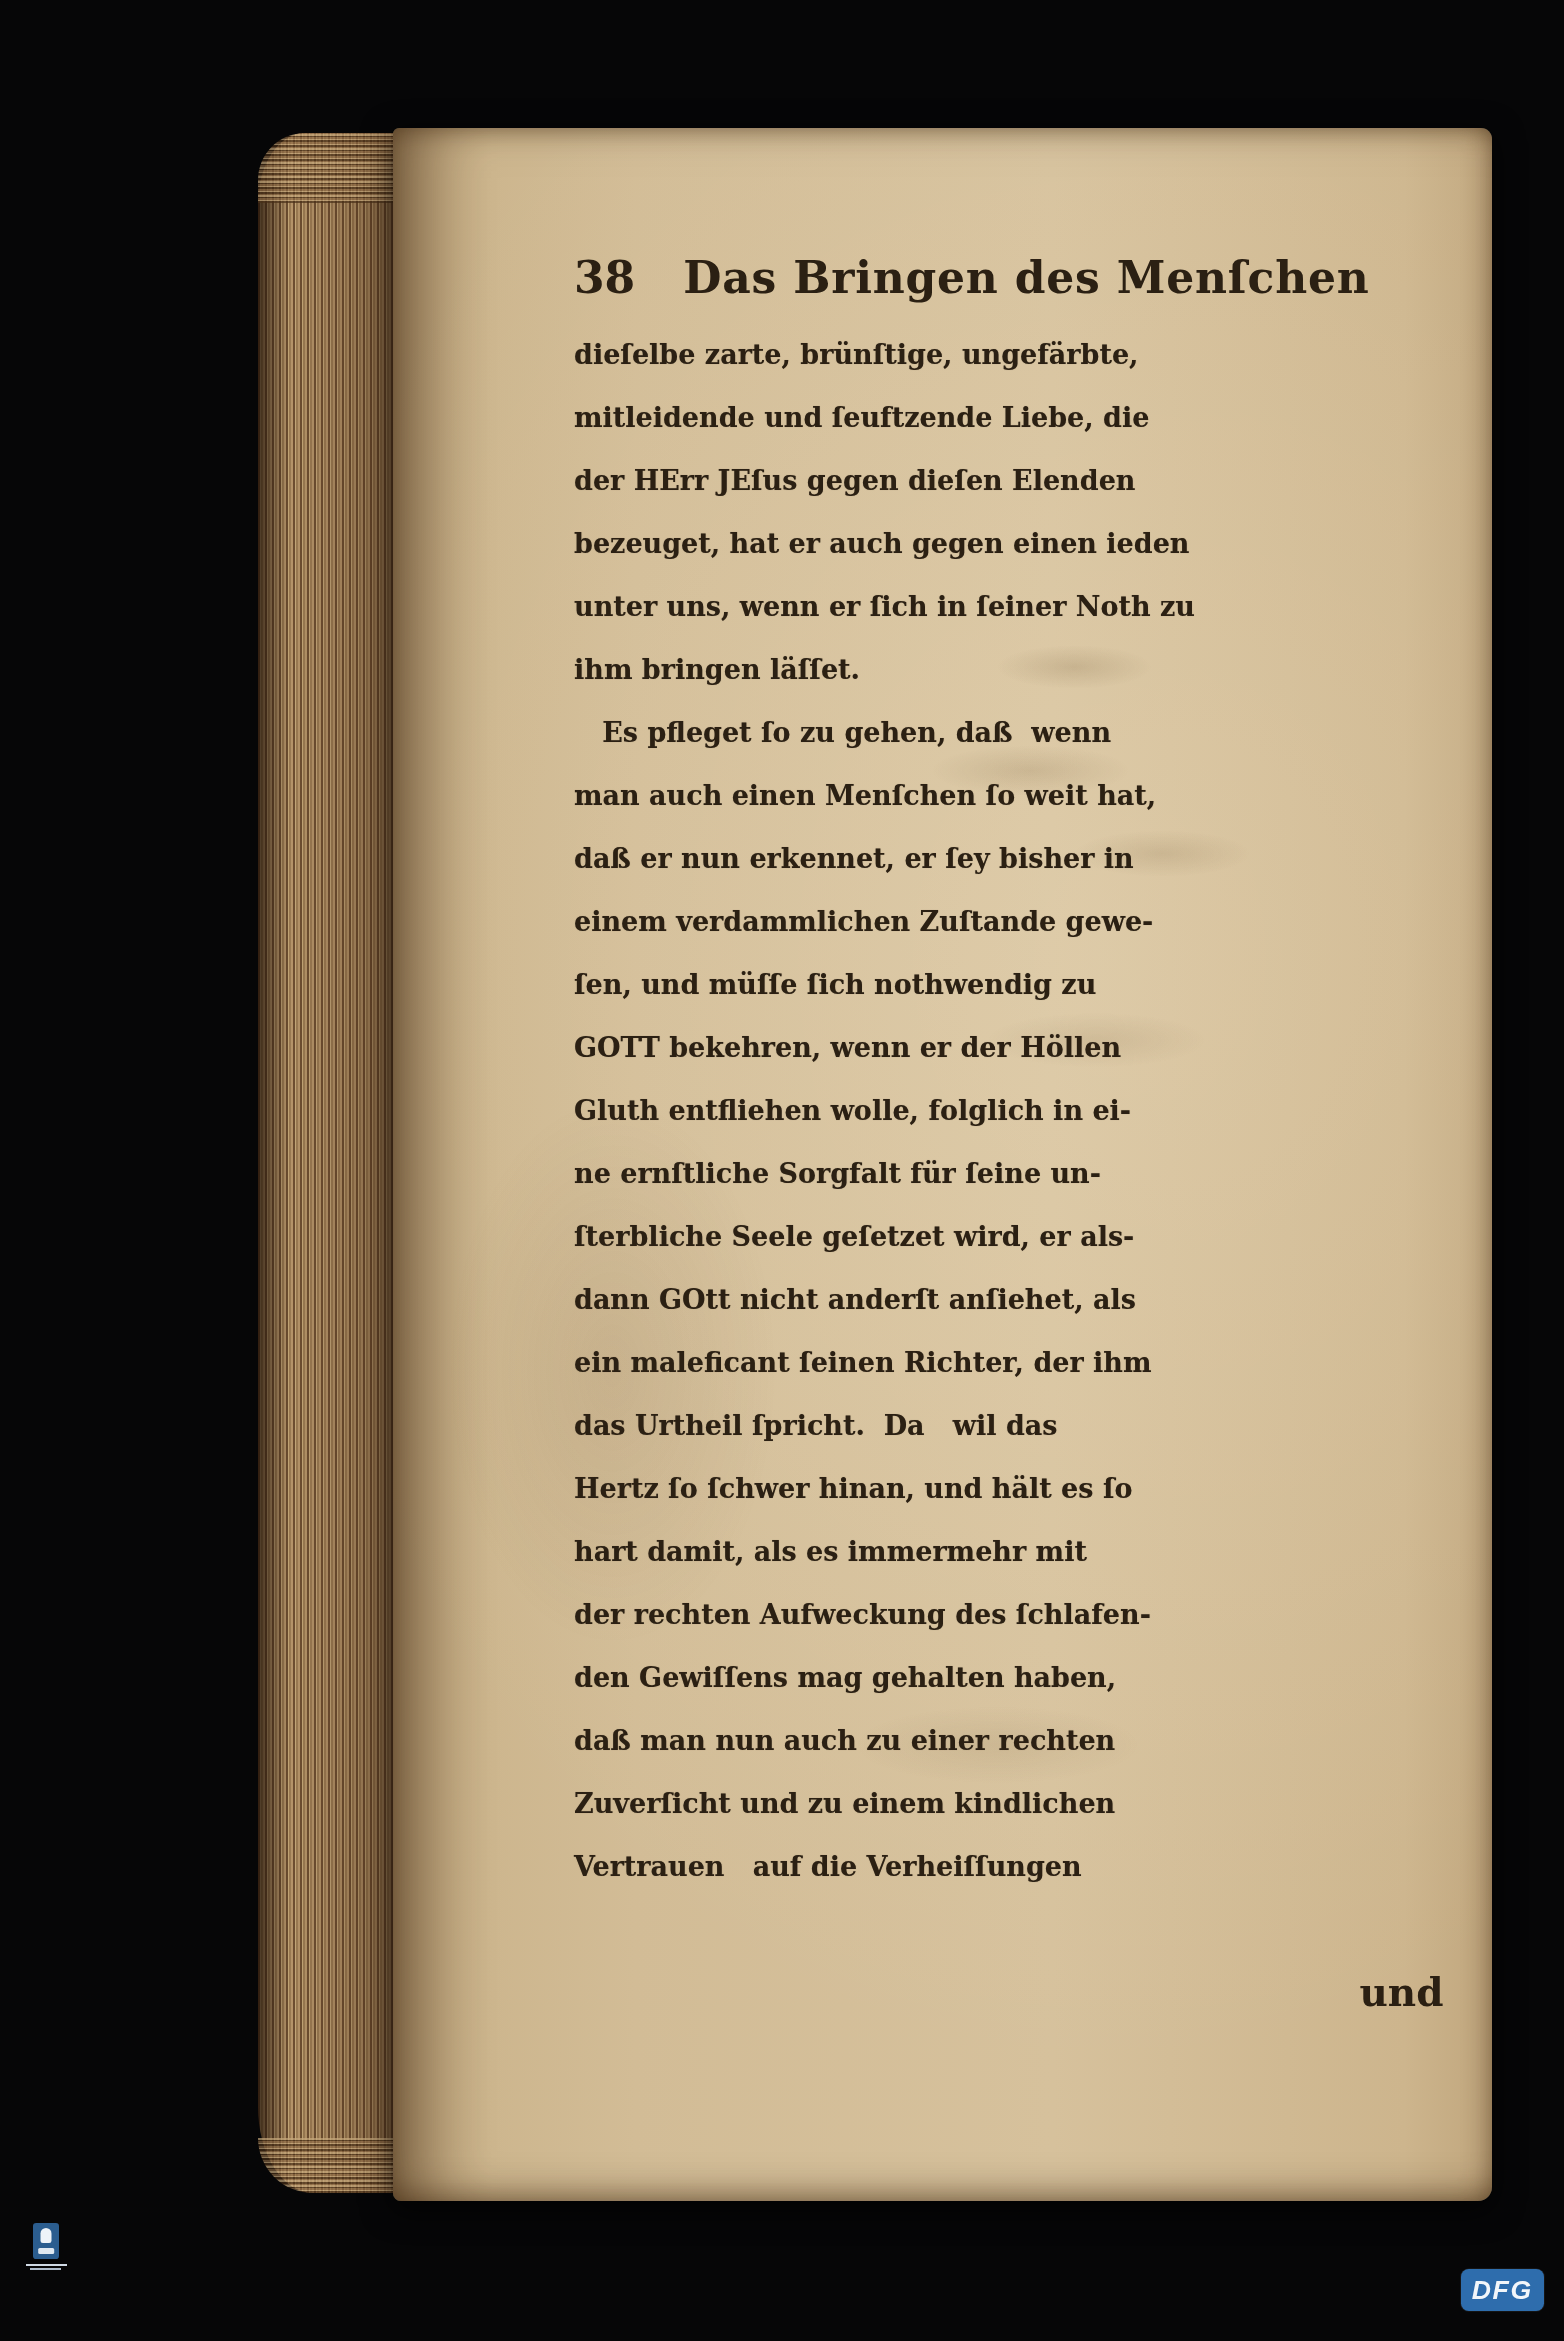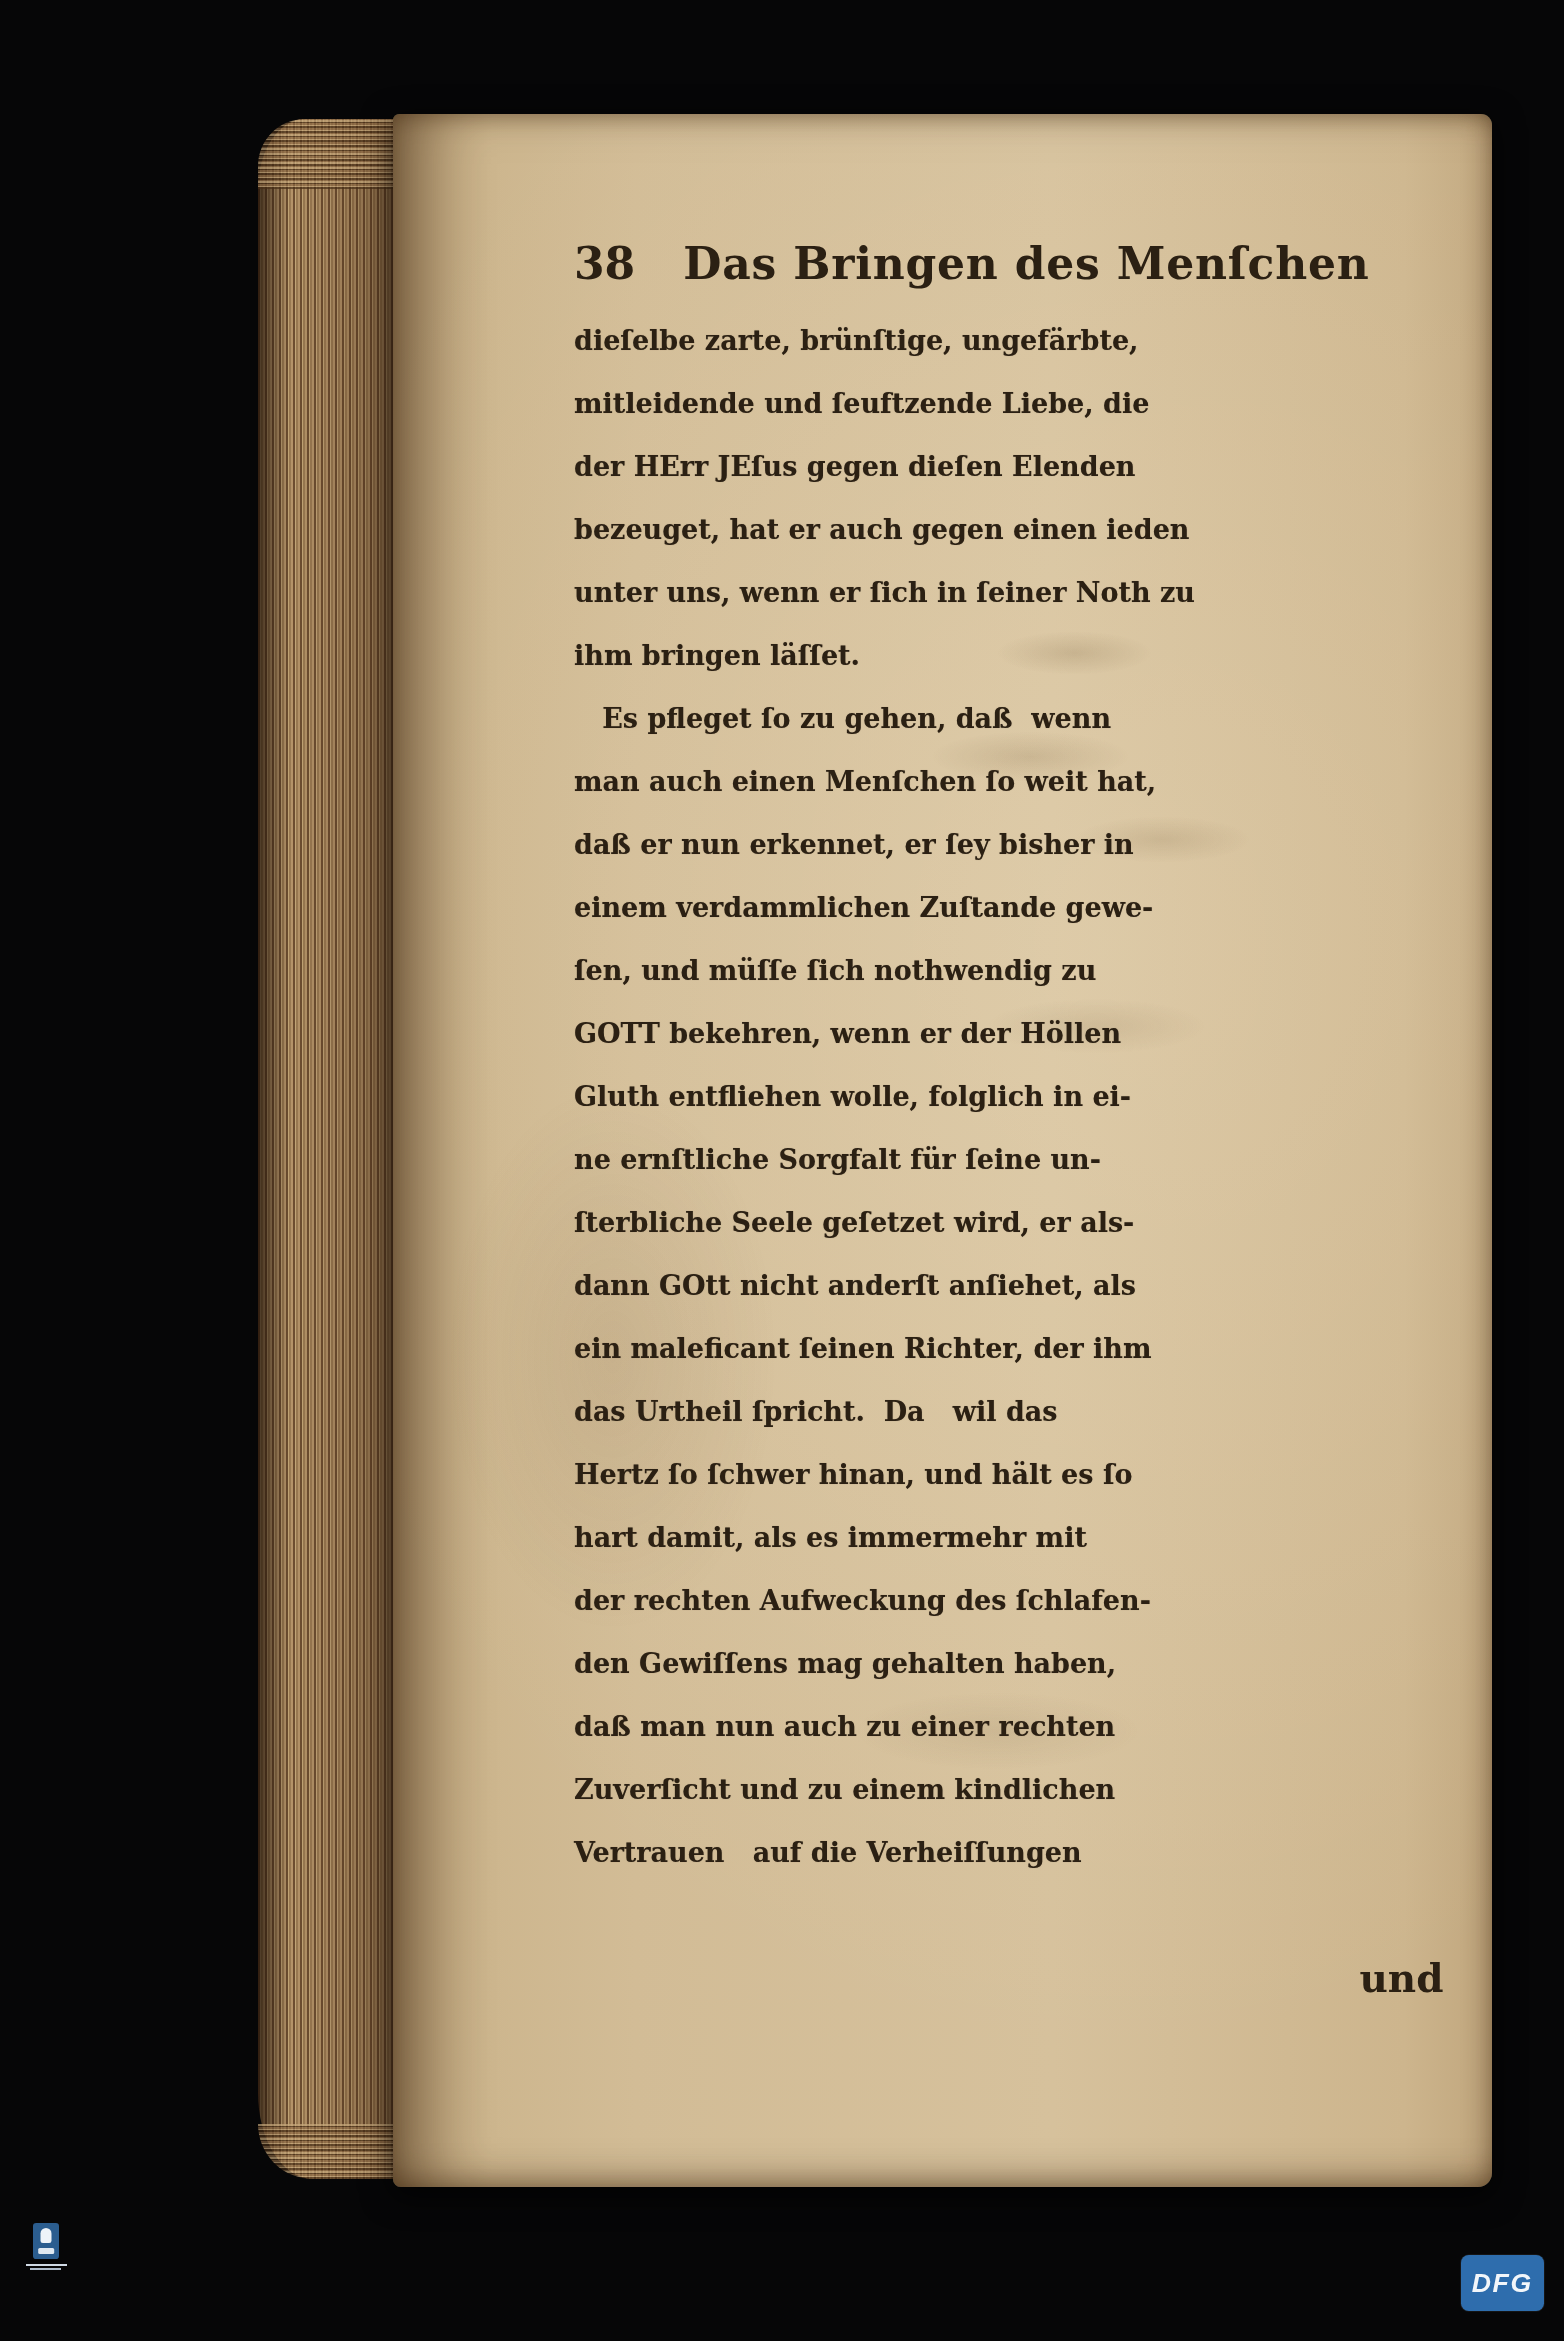--- a/index.html
+++ b/index.html
@@ -15,21 +15,21 @@
     width:1564px;height:2342px;
     background:var(--bg);
     position:relative;
     overflow:hidden;
     font-family:"DejaVu Serif", serif;
   }
 
   
   .book{
     position:absolute;
-    left:258px;top:114px;
+    left:258px;top:128px;
     width:1234px;height:2073px;
   }
   .page-edges{
     position:absolute;
     left:0;top:4.7px;bottom:7.8px;
     width:145px;
     border-radius:47px 0 0 55px / 70px 0 0 86px;
     background:
       linear-gradient(90deg, rgba(30,16,6,.75) 0%, rgba(0,0,0,0) 22%, rgba(60,35,15,.25) 70%, rgba(70,40,18,.55) 100%),
       repeating-linear-gradient(90deg,
@@ -143,21 +143,21 @@
   .library-caption{
     width:41px;height:7.8px;
     background:
       linear-gradient(#cfd9e4,#cfd9e4) 0 0/41px 2.3px no-repeat,
       linear-gradient(#aebccb,#aebccb) 4.7px 4.7px/31px 2.3px no-repeat;
   }
 
   .dfg-logo{
     position:absolute;
     right:20.3px;bottom:31px;
-    width:83px;height:56px;
+    width:83px;height:42px;
     background:var(--blue);
     border-radius:7.8px;
     display:flex;align-items:center;justify-content:center;
     box-shadow:0 0 0 0.8px rgba(255,255,255,.08);
   }
   .dfg-text{
     color:#f2f6fa;
     font-family:"Liberation Sans", sans-serif;
     font-weight:700;
     font-style:italic;

